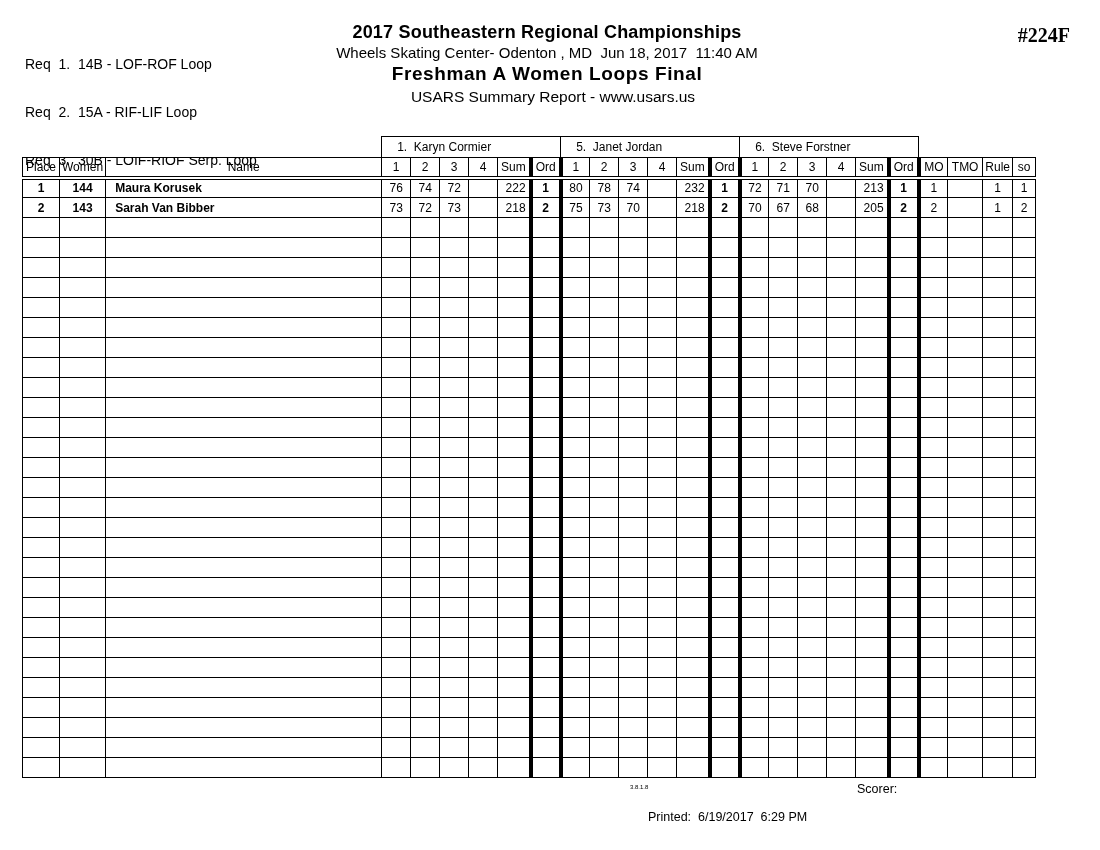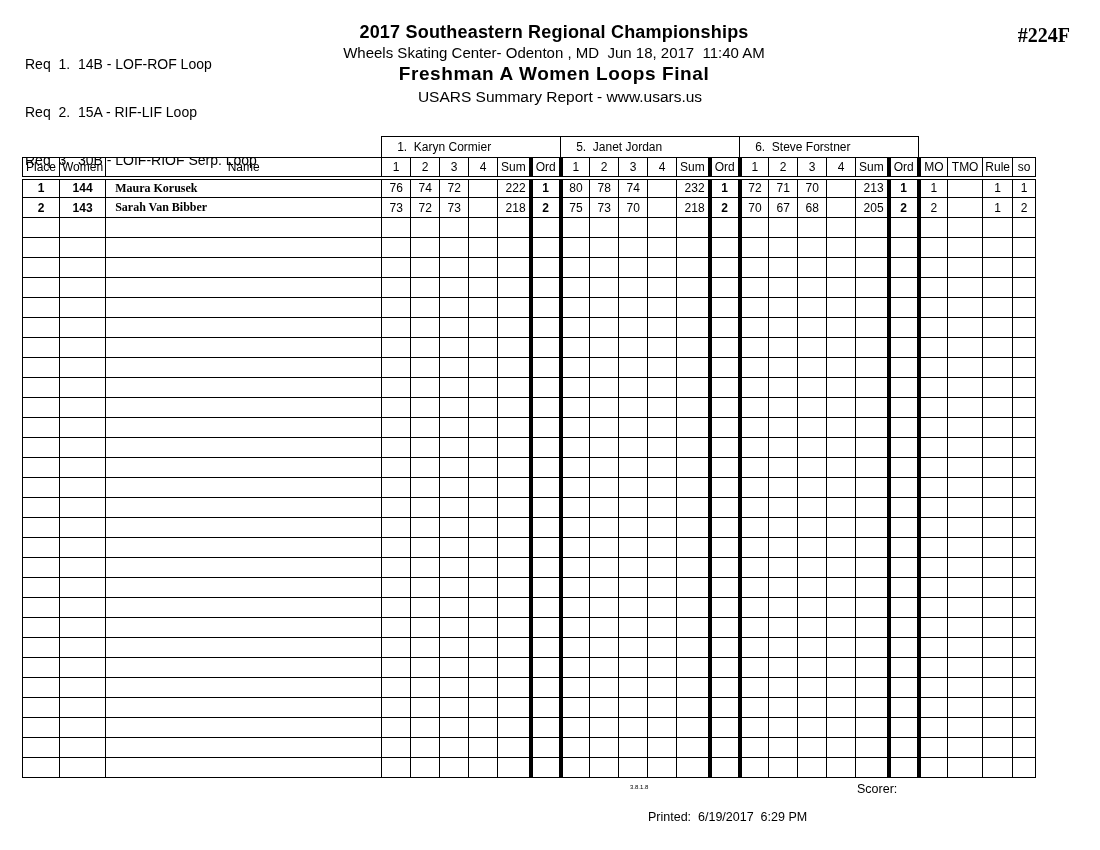--- a/index.html
+++ b/index.html
@@ -3,38 +3,38 @@
 <meta charset="utf-8">
 <style>
   * { margin:0; padding:0; box-sizing:border-box; }
   html,body { background:#e8e8e8; }
   .page {
     position:relative; width:1100px; height:850px; background:#ffffff;
     font-family:"Liberation Sans", sans-serif; color:#000; overflow:hidden;
   }
   
   .req-block { position:absolute; left:25px; top:24px; font-size:14px; line-height:16px; white-space:pre; }
-  .center-head { position:absolute; left:8px; top:22px; width:1092px; text-align:center; }
+  .center-head { position:absolute; left:1px; top:22px; width:1092px; text-align:center; }
   .title       { font-size:18px; font-weight:bold; line-height:21px; letter-spacing:0.2px; }
   .venue       { font-size:15px; line-height:19px; white-space:pre; }
   .event-title { font-size:19px; font-weight:bold; line-height:24px; letter-spacing:0.6px; }
   .report-line { font-size:15.5px; line-height:21px;padding-left:12px; }
   .event-num   { position:absolute; right:30px; top:24px; font-size:20px; font-weight:bold;font-family:Liberation Serif, serif; }
   
   .tbl-wrap { position:absolute; left:22px; top:136px; }
   table { border-collapse:collapse; table-layout:fixed; }
   td, th { border:1px solid #000; font-size:12px; font-weight:normal; padding:0 2px;
            overflow:hidden; white-space:nowrap; text-align:center; vertical-align:middle; }
   .jrow td { height:21px; }
   .blank { border:none; background:#fff; }
   .jlabel { text-align:left; padding-left:15px; white-space:pre; }
   .hrow th { height:20px; border-bottom:4px double #000; }
   .hrow .name-h { text-align:center; }
   .drow td { height:20px; }
-  .name-c { text-align:left; padding-left:9px;font-family:Liberation Serif, serif; }
+  .name-c { text-align:left; padding-left:9px; }
   .sum-c { text-align:right; padding-right:3px; }
   .ord-c { border-left:4px solid #000; border-right:4px solid #000; }
   .b { font-weight:bold; }
   
   .version { position:absolute; left:630px; top:784px; font-size:6px; line-height:7px; }
   .printed { position:absolute; left:648px; top:782px; font-size:12.5px; white-space:pre;margin-top:28px; }
   .scorer  { position:absolute; left:857px; top:782px; font-size:12.5px; }
 </style>
 </head>
 <body>

